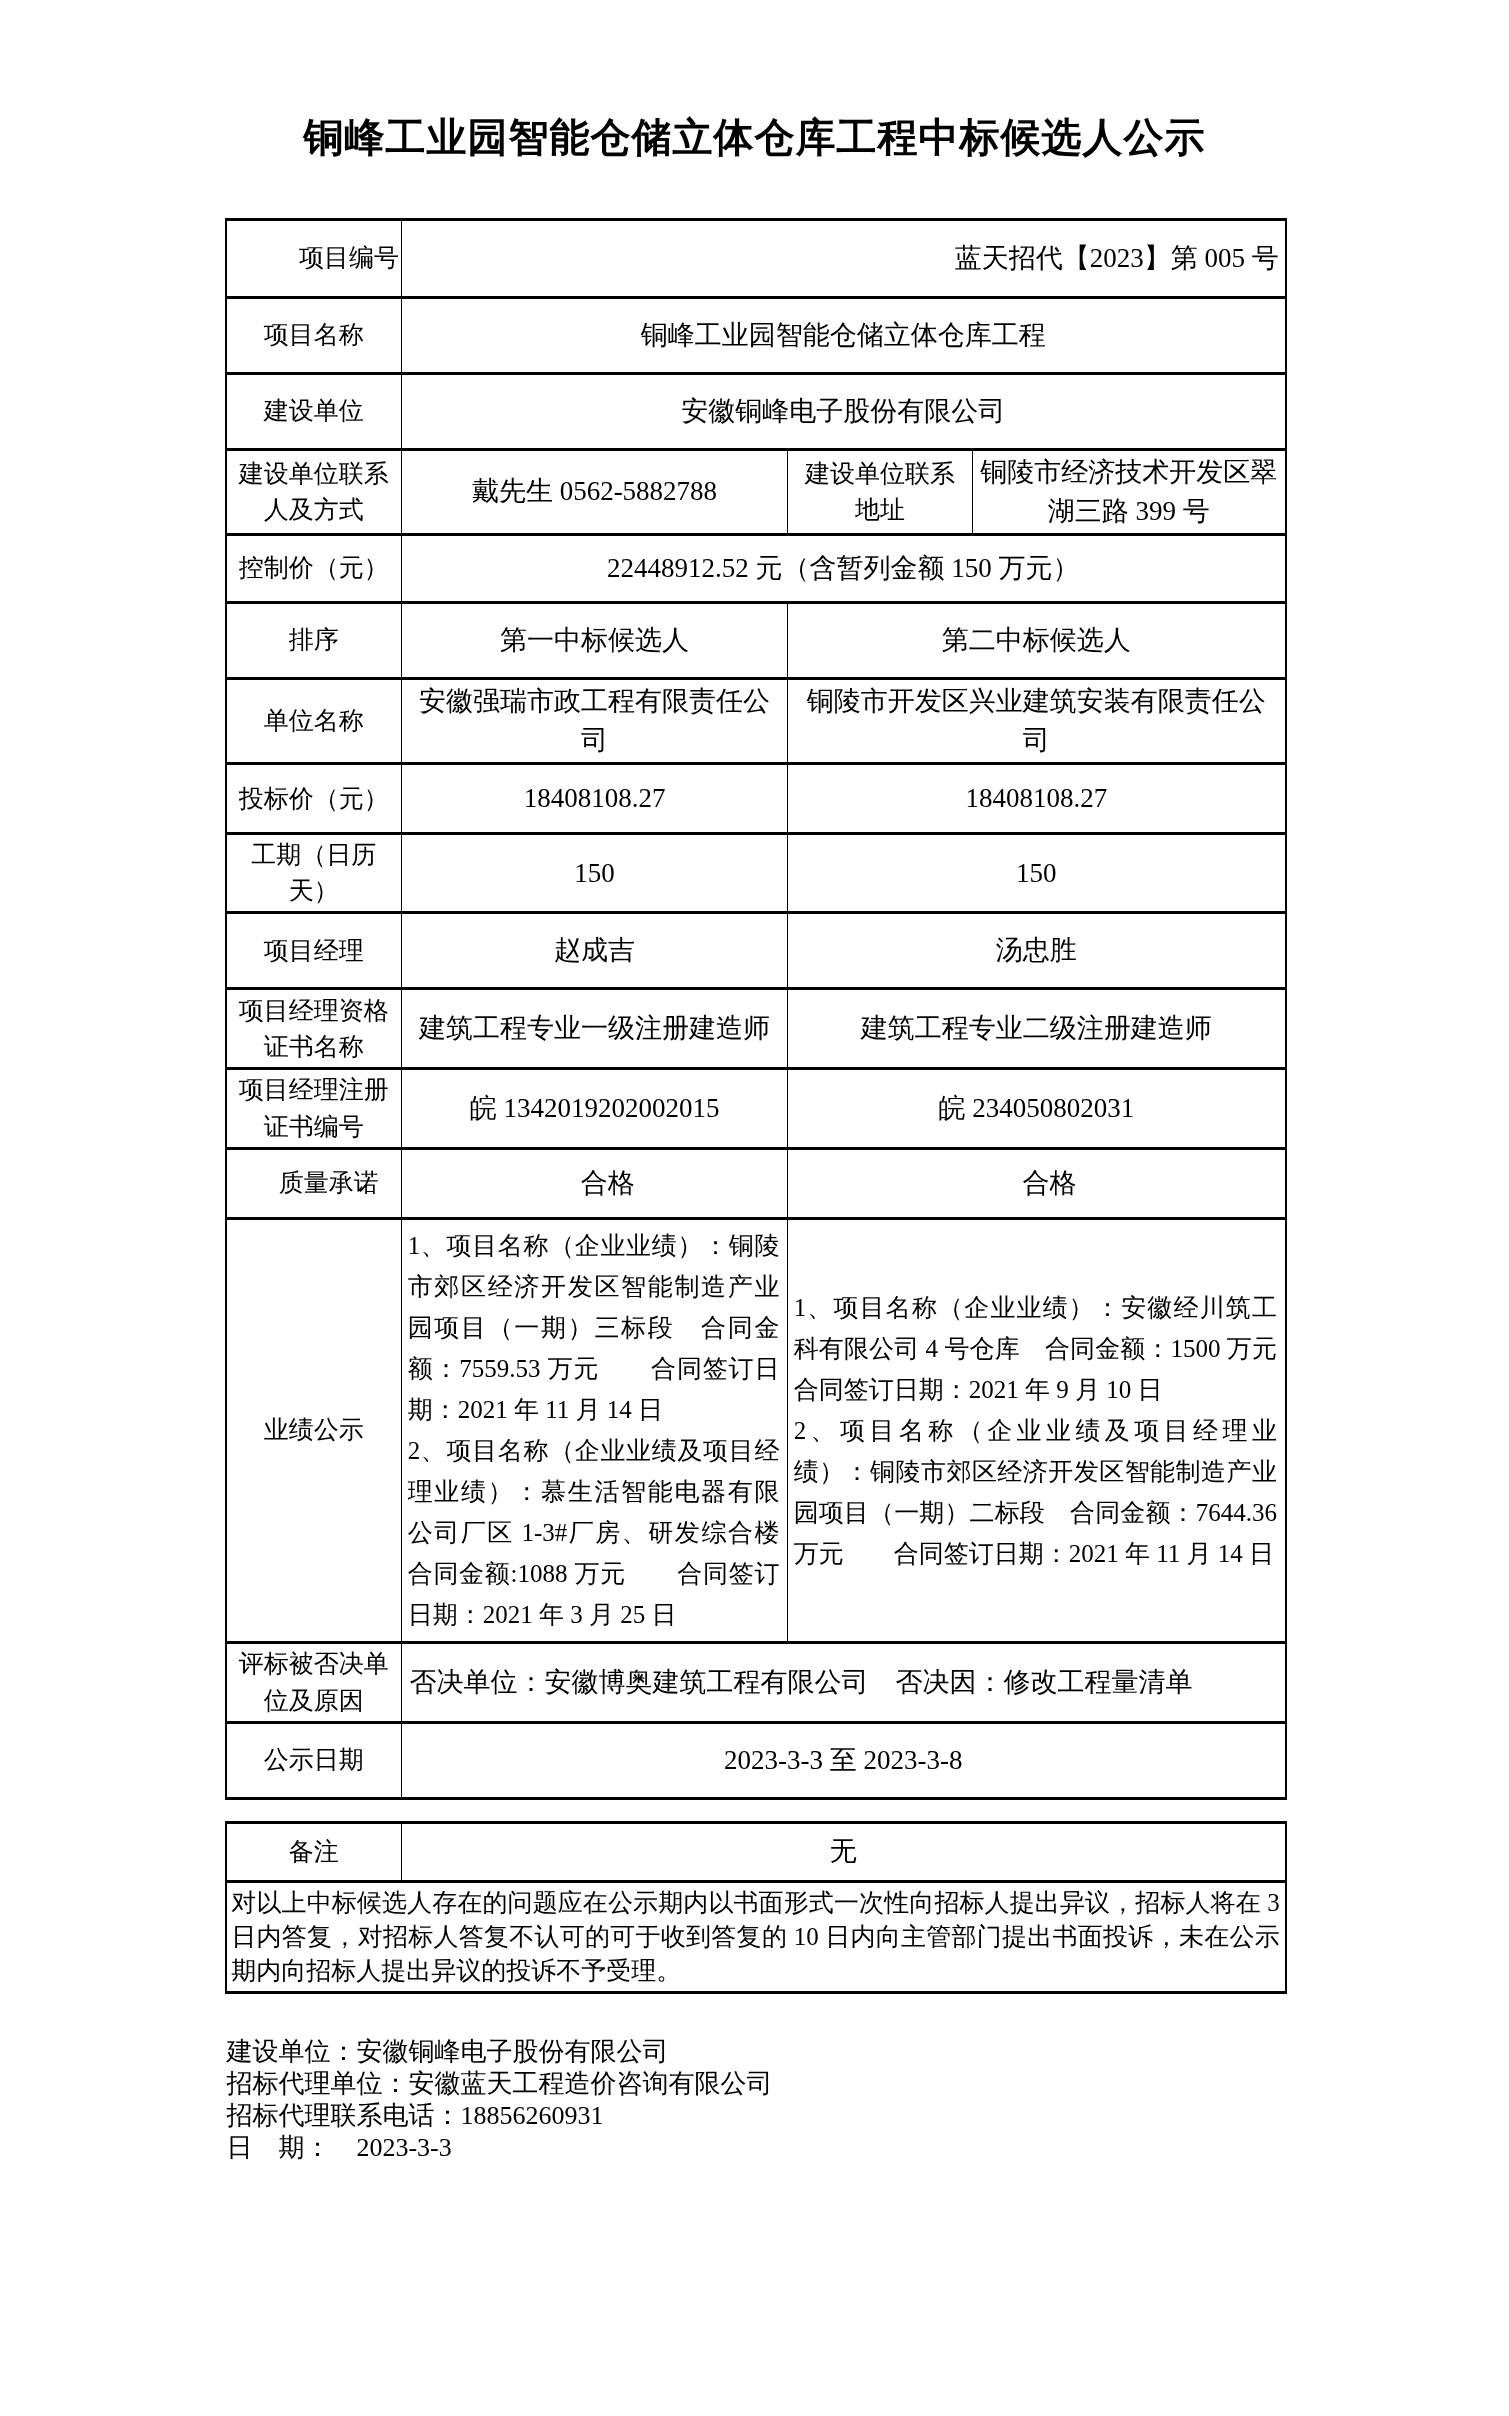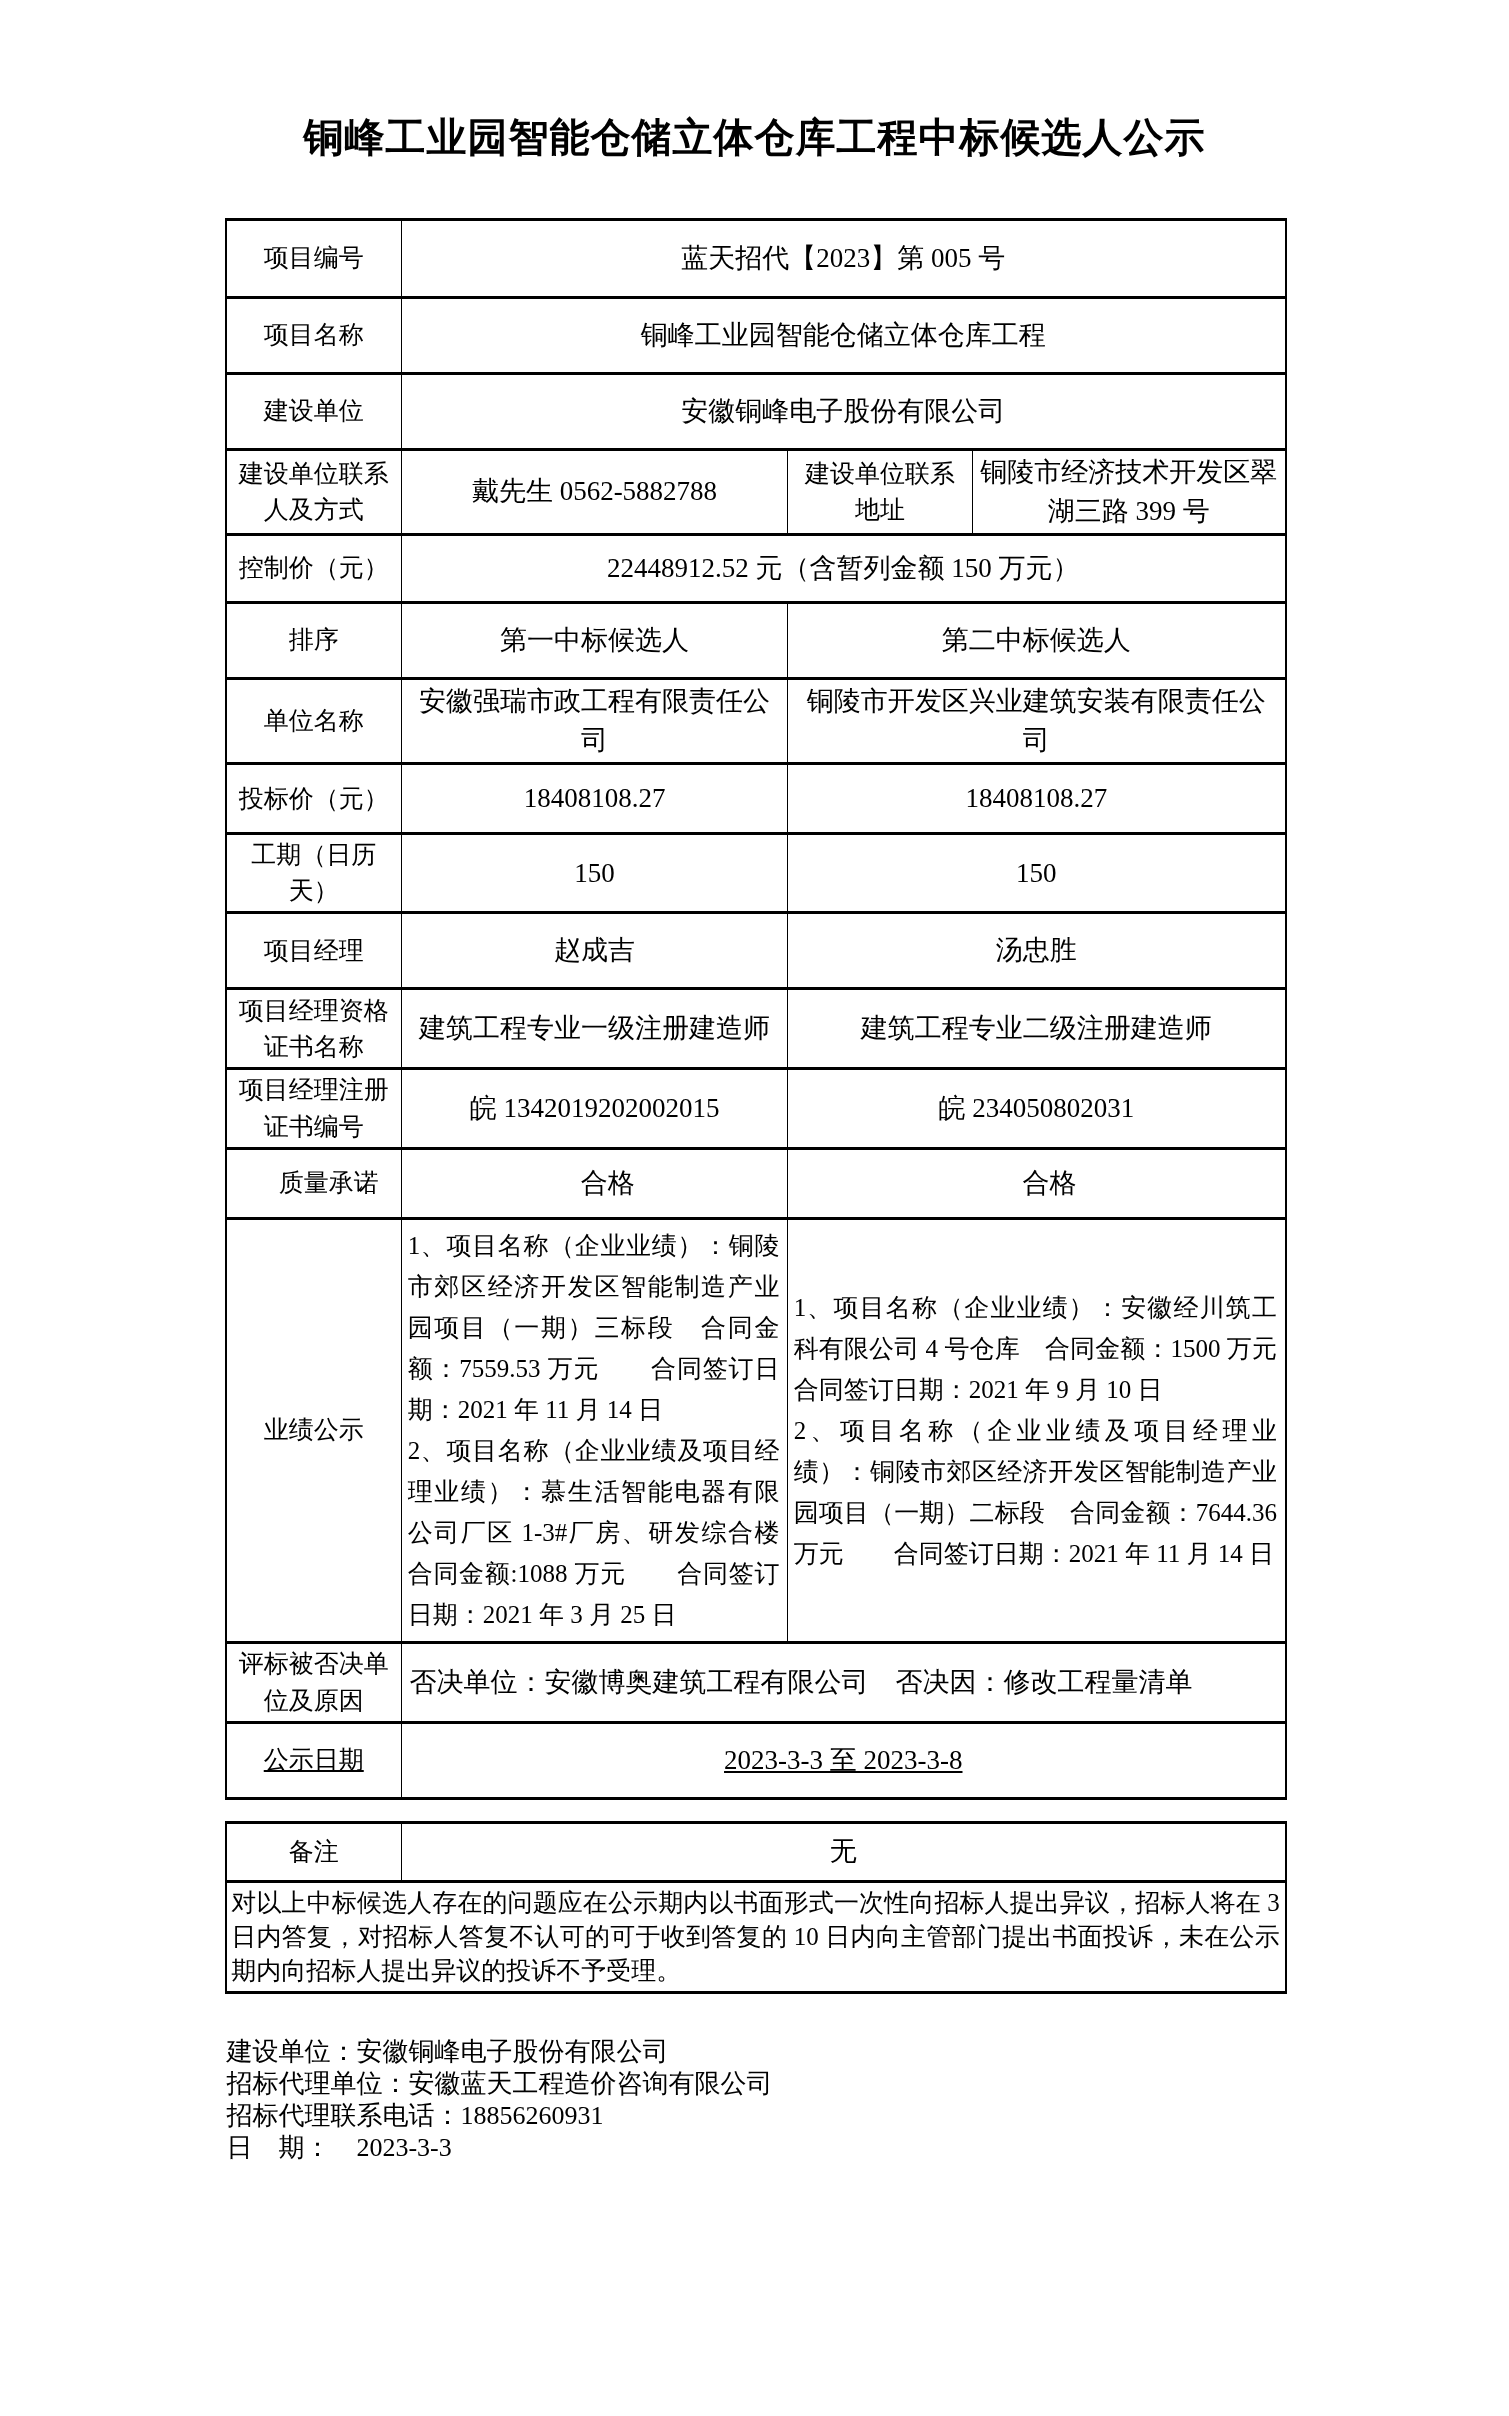--- a/index.html
+++ b/index.html
@@ -48,36 +48,36 @@
     padding-left: 7.6px;
   }
   td.perf {
     white-space: pre-wrap;
     text-align: justify;
     font-size: 25px;
     line-height: 41px;
     padding: 5.7px 7.6px 5.7px 5.7px;
     vertical-align: middle;
   }
-  .main-table tr:nth-child(1)  td { height: 78px; }
+  .main-table tr:nth-child(1)  td { height: 78px; text-align: right; }
   .main-table tr:nth-child(2)  td { height: 76px; }
   .main-table tr:nth-child(3)  td { height: 76px; }
   .main-table tr:nth-child(4)  td { height: 80px; }
   .main-table tr:nth-child(5)  td { height: 68px; }
   .main-table tr:nth-child(6)  td { height: 76px; }
   .main-table tr:nth-child(7)  td { height: 76px; }
   .main-table tr:nth-child(8)  td { height: 70px; }
   .main-table tr:nth-child(9)  td { height: 76px; }
   .main-table tr:nth-child(10) td { height: 76px; }
   .main-table tr:nth-child(11) td { height: 80px; }
   .main-table tr:nth-child(12) td { height: 78px; }
   .main-table tr:nth-child(13) td { height: 70px; padding-left: 32px; }
   .main-table tr:nth-child(14) td { height: 380px; }
   .main-table tr:nth-child(15) td { height: 80px; }
-  .main-table tr:nth-child(16) td { height: 76px; text-decoration: underline; }
+  .main-table tr:nth-child(16) td { height: 76px; }
   .remark-table { margin-top: 21px; }
   .remark-table tr:nth-child(1) td { height: 59px; }
   td.notice {
     height: 99px;
     text-align: justify;
     font-size: 25px;
     line-height: 34px;
     padding: 2.9px 4.8px;
     vertical-align: top;
     margin-top: 44px;

